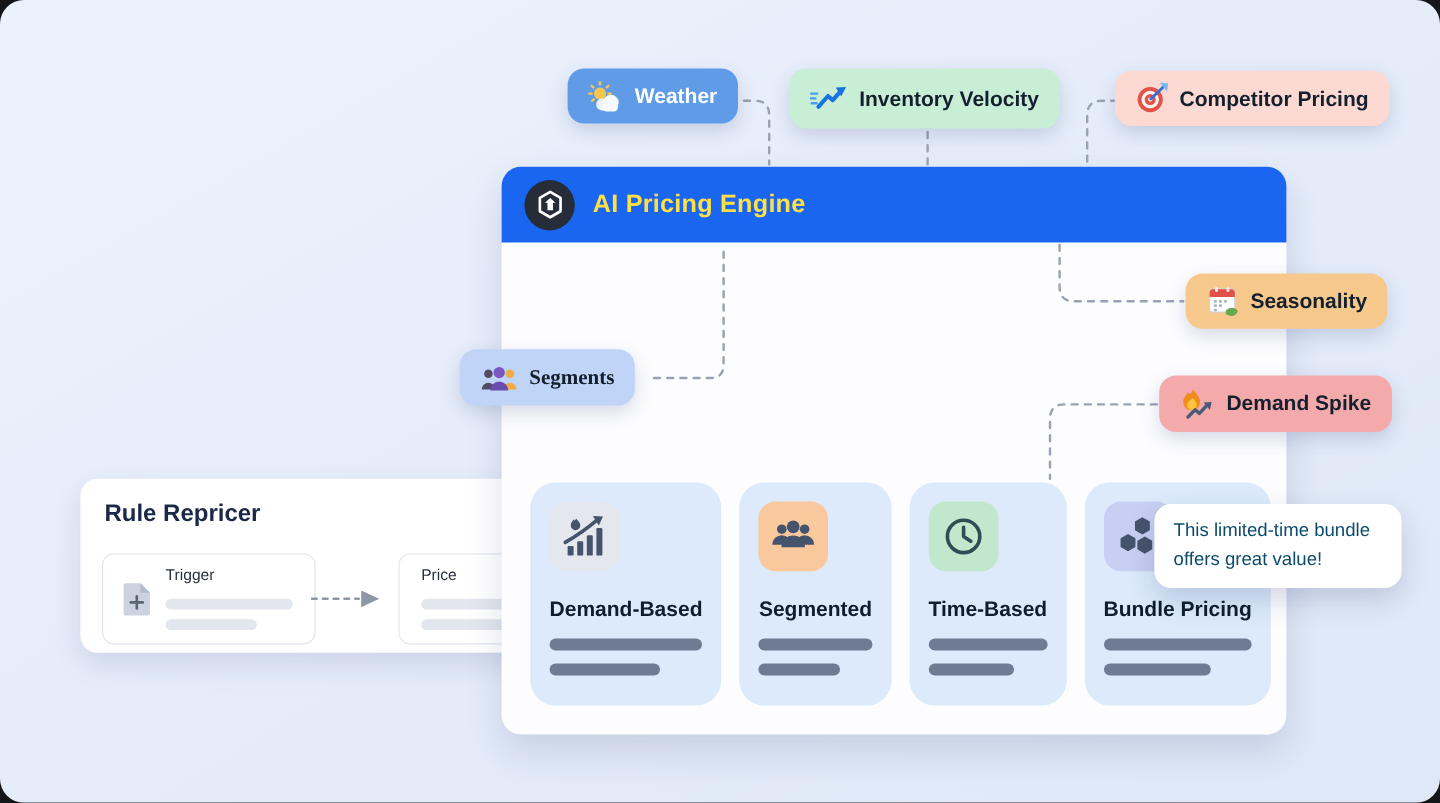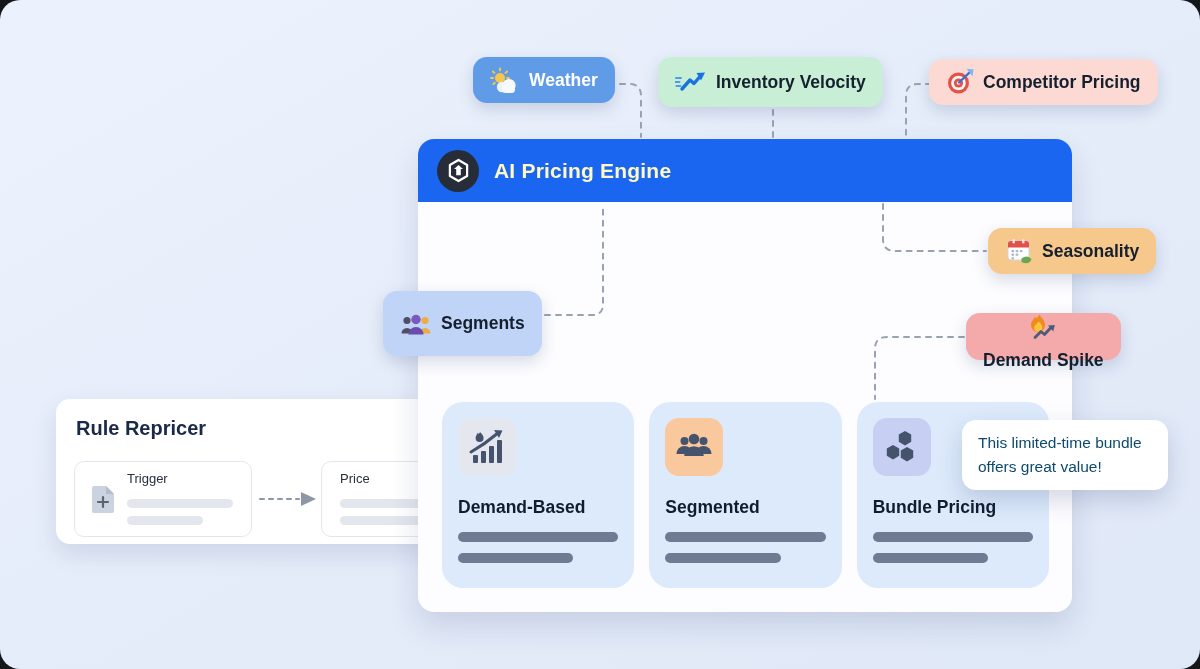--- a/index.html
+++ b/index.html
@@ -8,39 +8,39 @@
   
   .pill{position:absolute;display:flex;align-items:center;gap:9px;padding:0 17px;height:46px;
         border-radius:14px;font-size:17.5px;font-weight:600;color:#15202f;
         box-shadow:0 6px 16px rgba(40,60,110,.18);white-space:nowrap;}
   .pill svg{flex:0 0 auto;display:block;}
   .pill-weather{left:473px;top:57px;}
   .pill-inventory{left:658px;top:57px;height:50px;justify-content:space-between;}
   .pill-competitor{left:929px;top:59px;}
   .pill-seasonality{left:988px;top:228px;}
   .pill-demand{left:966px;top:313px;height:47px;}
-  .pill-segments{left:383px;top:291px;height:65px;}
+  .pill-segments{left:383px;top:291px;height:47px;font-family:Liberation Serif, serif;}
   
   .engine-panel{position:absolute;left:418px;top:139px;width:654px;height:473px;background:#fdfdff;
         border-radius:16px;box-shadow:0 14px 30px rgba(25,45,100,.14);z-index:2;}
   .engine-header{position:absolute;left:0;top:0;right:0;height:63px;border-radius:16px 16px 0 0;
         display:flex;align-items:center;padding-left:19px;box-sizing:border-box;}
   .engine-logo{width:42px;height:42px;border-radius:50%;background:#262c38;display:flex;
         align-items:center;justify-content:center;}
-  .engine-title{margin-left:15px;color:#fef9c3;font-size:21px;font-weight:700;letter-spacing:.2px;}
+  .engine-title{margin-left:15px;color:#fde047;font-size:21px;font-weight:700;letter-spacing:.2px;}
   
   .cards-row{position:absolute;left:24px;right:23px;top:263px;height:186px;display:flex;gap:15px;}
   .card{flex:1;background:#dceafb;border-radius:21px;padding:16px;box-sizing:border-box;}
   .card-tile{width:58px;height:58px;border-radius:14px;display:flex;align-items:center;justify-content:center;}
   .card-title{margin-top:21px;font-size:17.5px;font-weight:700;color:#101c30;white-space:nowrap;}
   .card-bar{height:10px;border-radius:5px;background:#6f7b92;}
   .card-bar.b1{margin-top:14px;width:100%;}
   .card-bar.b2{margin-top:11px;width:72%;}
   
-  .rule-panel{position:absolute;left:56px;top:399px;width:382px;height:145px;background:#ffffff;
+  .rule-panel{position:absolute;left:67px;top:399px;width:382px;height:145px;background:#ffffff;
         border-radius:14px;box-shadow:0 10px 24px rgba(25,45,100,.12);z-index:1;}
   .rule-title{position:absolute;left:20px;top:18px;font-size:20px;font-weight:700;color:#1a2947;}
   .rule-node{position:absolute;top:62px;height:76px;background:#fff;border:1.5px solid #e2e6ee;
         border-radius:10px;box-sizing:border-box;}
   .node-trigger{left:18px;width:178px;}
   .node-price{left:265px;width:150px;}
   .node-label{position:absolute;font-size:13px;font-weight:500;color:#28303f;top:9px;}
   .node-trigger .node-label{left:52px;}
   .node-price .node-label{left:18px;}
   .node-bar{position:absolute;height:9px;border-radius:5px;background:#e3e6ed;}
@@ -126,20 +126,31 @@
               <path d="M21.5 27a8 8 0 0 1 16 0z"></path>
               <circle cx="20" cy="12" r="5.3"></circle>
               <path d="M10.2 29a9.8 9.8 0 0 1 19.6 0z"></path>
             </svg>
         </div>
         <div class="card-title">Segmented</div>
         <div class="card-bar b1"></div>
         <div class="card-bar b2"></div>
       </div>
       <div class="card">
+        <div class="card-tile" style="background: rgb(193, 232, 205);">
+          <svg width="40" height="40" viewBox="0 0 40 40">
+              <circle cx="20" cy="20" r="13.5" fill="none" stroke="#2e4e56" stroke-width="3"></circle>
+              <path d="M20 12.5V20l6 4" stroke="#2e4e56" stroke-width="3" fill="none" stroke-linecap="round" stroke-linejoin="round"></path>
+            </svg>
+        </div>
+        <div class="card-title">Time-Based</div>
+        <div class="card-bar b1"></div>
+        <div class="card-bar b2"></div>
+      </div>
+      <div class="card">
         <div class="card-tile" style="background: rgb(199, 207, 242);">
           <svg width="40" height="40" viewBox="0 0 40 40" fill="#46536d">
               <path d="M23 4l6.2 3.6v7.2L23 18.4l-6.2-3.6V7.6z"></path>
               <path d="M11 18l6.2 3.6v7.2L11 32.4l-6.2-3.6v-7.2z"></path>
               <path d="M25 20l6.2 3.6v7.2L25 34.4l-6.2-3.6v-7.2z"></path>
             </svg>
         </div>
         <div class="card-title">Bundle Pricing</div>
         <div class="card-bar b1"></div>
         <div class="card-bar b2"></div>
@@ -221,21 +232,21 @@
             <rect x="6.5" y="16.6" width="2.6" height="2.2" rx=".6"></rect>
             <rect x="10.7" y="16.6" width="2.6" height="2.2" rx=".6"></rect>
             <rect x="6.5" y="20.2" width="2.6" height="2.2" rx=".6"></rect>
           </g>
           <path d="M16.5 21.5q6.5-4.5 10 .8q-2.6 6.4-10 2.6z" fill="#67a84f"></path>
         </svg>
       </span>
     <span>Seasonality</span>
   </div>
 
-  <div class="pill pill-demand" style="background: rgb(244, 169, 171); color: rgb(21, 32, 47); flex-direction: column;">
+  <div class="pill pill-demand" style="background: rgb(244, 169, 171); color: rgb(21, 32, 47);">
     <span>
         <svg width="30" height="28" viewBox="0 0 30 28">
           <path d="M11 1.5c2.8 3.8 6 5.5 6 10.5a7 7 0 0 1-14 0c0-4 2.6-4.8 3.7-8.3 1.3 1.9 2.8 2.3 4.3-2.2z" fill="#f08b1e"></path>
           <path d="M10.8 8.5c1.9 2.4 3.4 3.3 3.4 6.2a4 4 0 0 1-8 0c0-2.4 2.4-3.7 4.6-6.2z" fill="#fcc33c"></path>
           <path d="M7 24.5 L13 18.5 L16.5 21.5 L23 14.5" stroke="#4d5a78" stroke-width="2.8" fill="none" stroke-linejoin="round" stroke-linecap="round"></path>
           <polygon points="20,12.5 26.8,12 25.2,18.6" fill="#4d5a78"></polygon>
         </svg>
       </span>
     <span>Demand Spike</span>
   </div>

